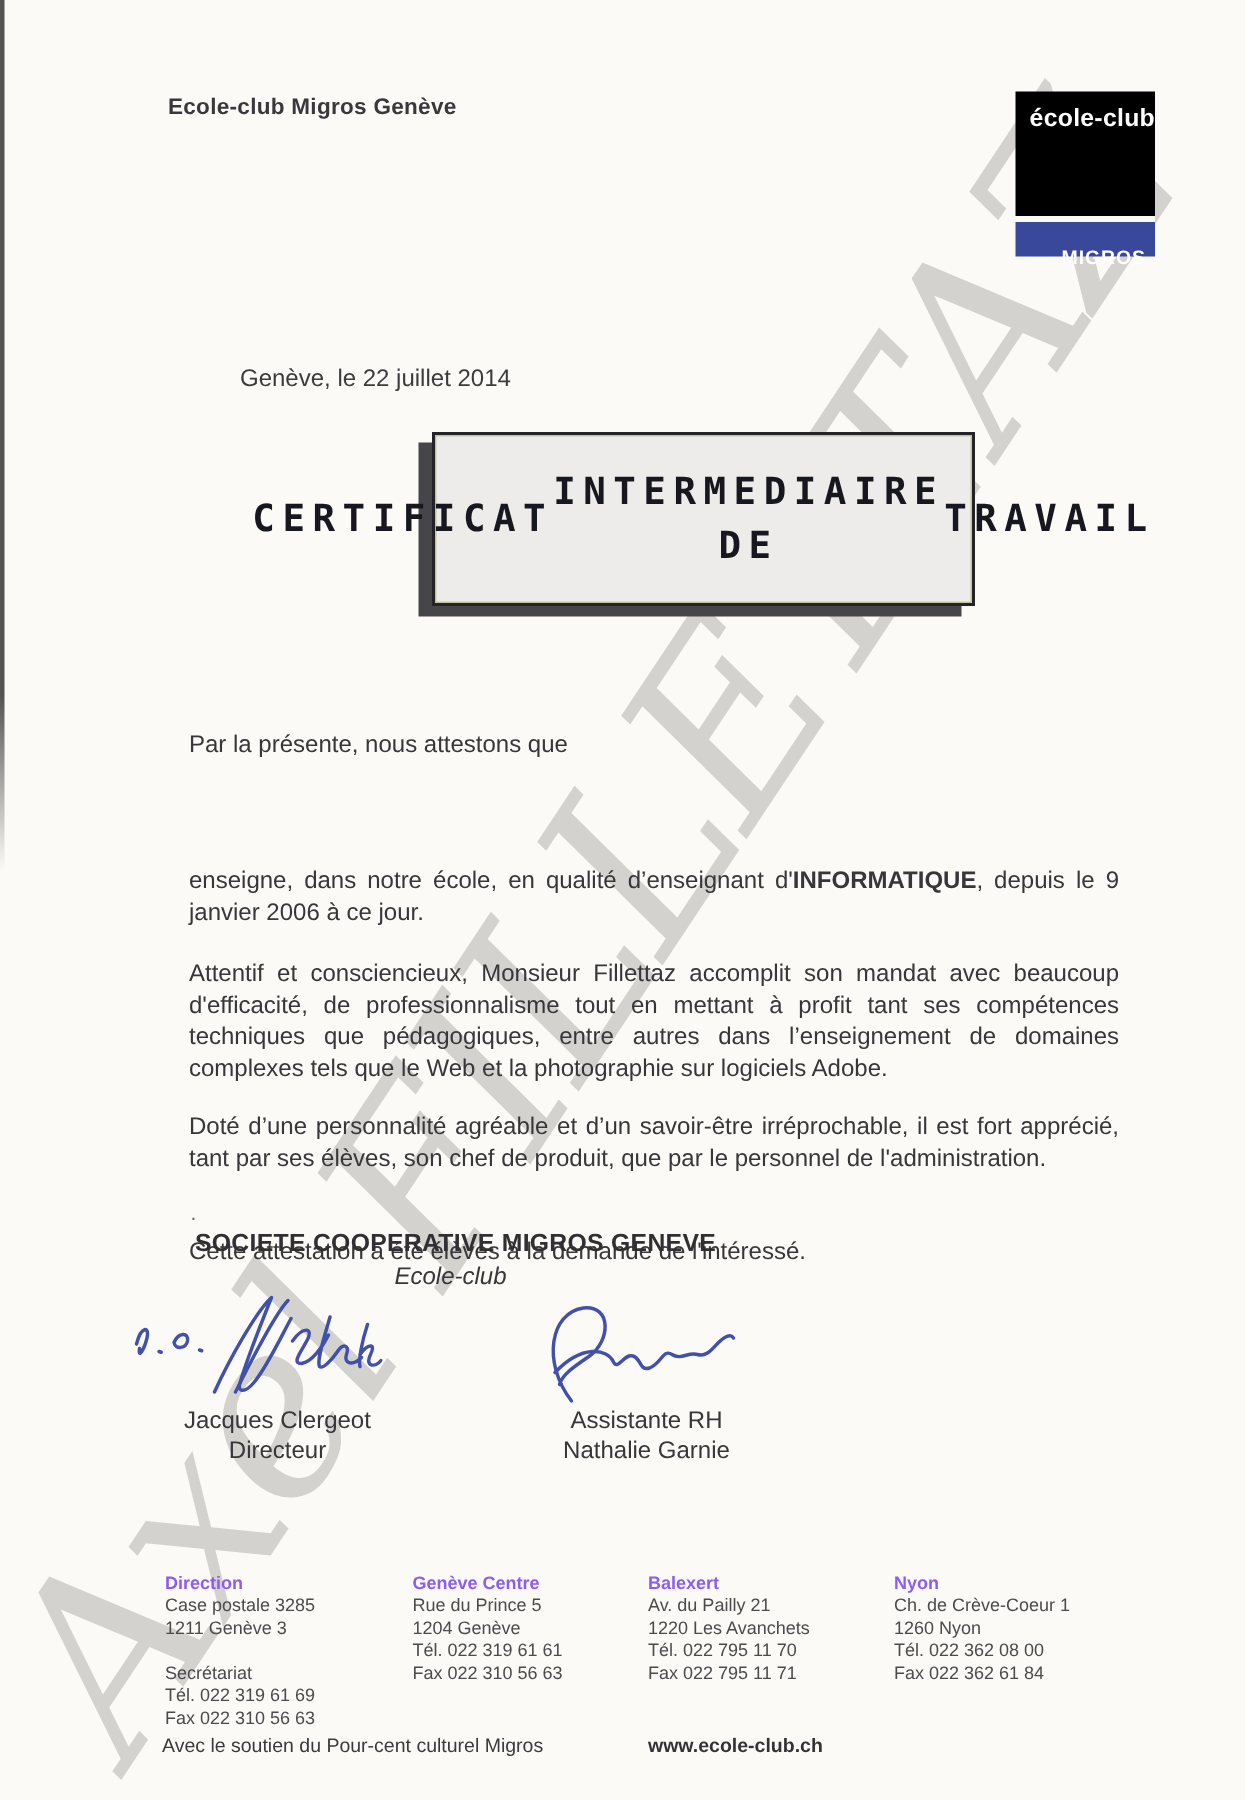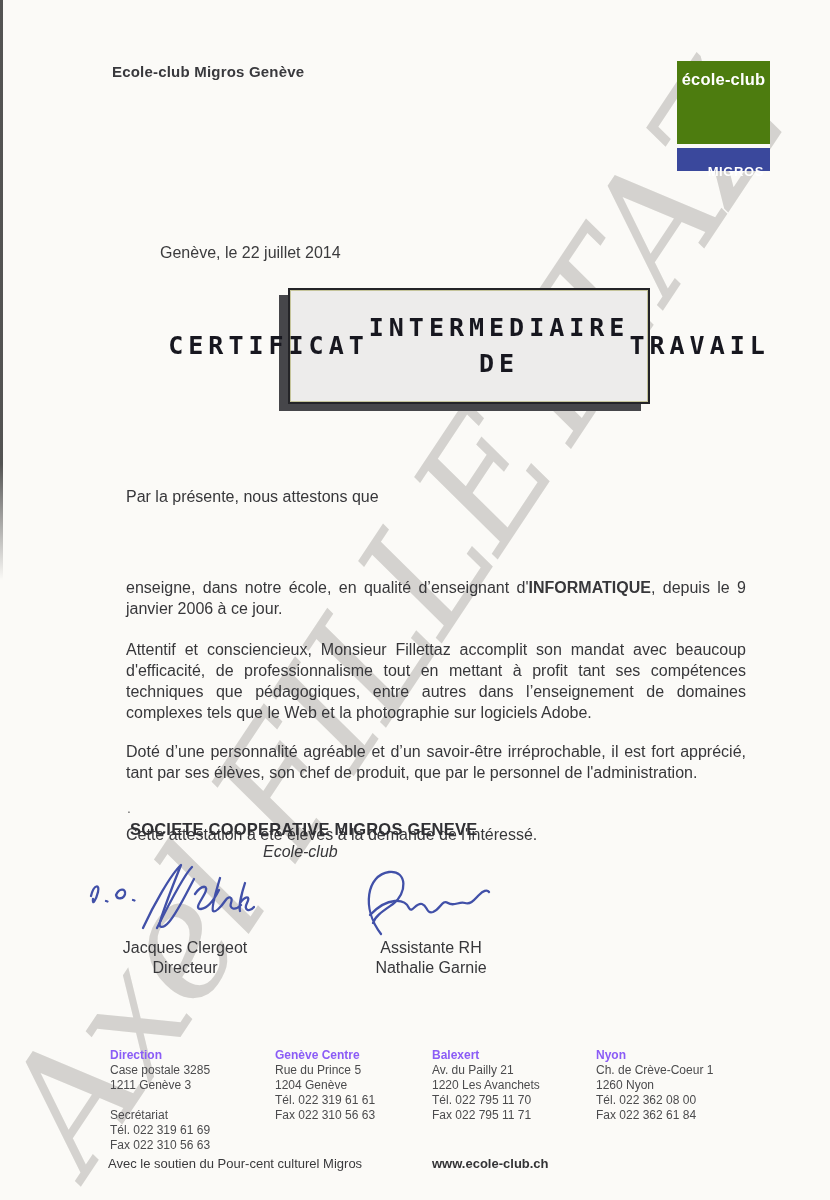--- a/index.html
+++ b/index.html
@@ -15,22 +15,22 @@
     font-family:"DejaVu Serif",serif;font-style:italic;
     font-size:158px;fill:#cac8c4;opacity:.78;letter-spacing:-4px;
   }
   .scan-edge{position:absolute;left:0;top:0;width:3px;height:580px;
     background:linear-gradient(#1c1c1c 80%,rgba(28,28,28,0));opacity:.75;}
 
   .company-header{position:absolute;left:112px;top:63px;
     font-size:15px;font-weight:bold;color:#39393d;letter-spacing:.2px;}
 
   .logo{position:absolute;left:677px;top:61px;width:93px;}
-  .logo-main{height:74px;background:#4d7c0f;color:#fff;
-    font-size:16.5px;font-weight:bold;padding-top:9px;text-align:center;letter-spacing:.2px;}
+  .logo-main{height:74px;background:#000000;color:#fff;
+    font-size:16.5px;font-weight:bold;padding-top:9px;text-align:right;letter-spacing:.2px;}
   .logo-gap{height:4px;background:#fbfaf7;}
   .logo-bar{height:23px;background:#3a489c;color:#fff;font-size:13px;font-weight:bold;
     text-align:right;padding:16px 6px 0 0;box-sizing:border-box;letter-spacing:.6px;}
 
   .date-line{position:absolute;left:127px;top:244px;font-size:16px;color:#3b3b3d;margin-left:33px;}
 
   .title-box{
     position:absolute;left:288px;top:288px;width:358px;height:112px;
     background:#edeceb;border:2px solid #242428;
     box-shadow:-9px 7px 0 #46464a, inset 0 0 0 1px #c5c49a;

